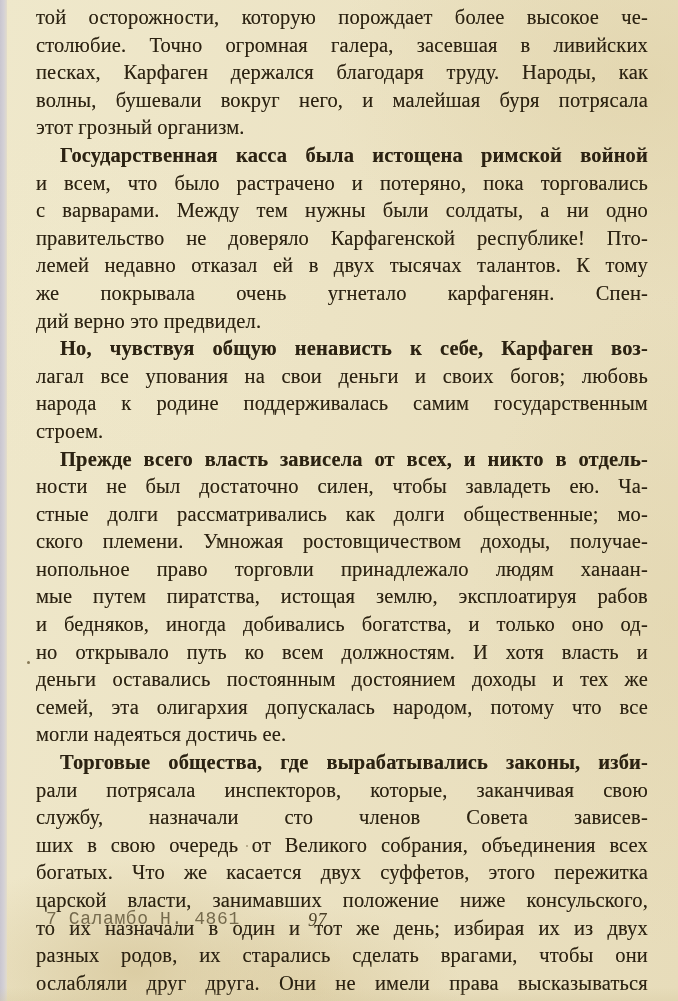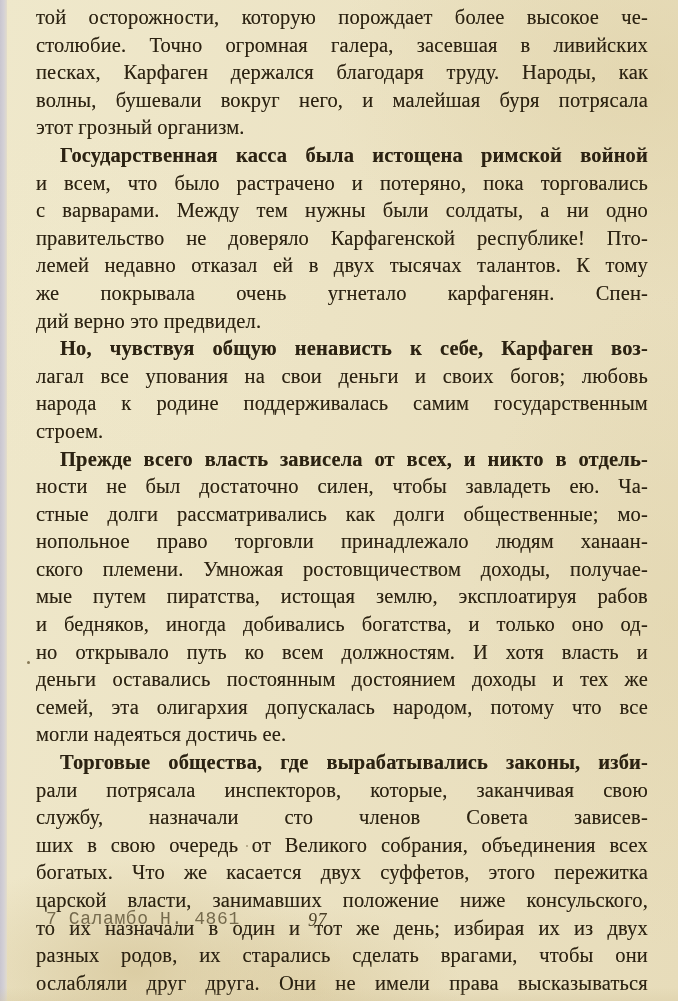--- a/index.html
+++ b/index.html
@@ -152,22 +152,22 @@
       <div class="line"><span class="w">лемей</span><span class="w">недавно</span><span class="w">отказал</span><span class="w">ей</span><span class="w">в</span><span class="w">двух</span><span class="w">тысячах</span><span class="w">талантов.</span><span class="w">К</span><span class="w">тому</span></div>
       <div class="line"><span class="w">же</span><span class="w">покрывала</span><span class="w">очень</span><span class="w">угнетало</span><span class="w">карфагенян.</span><span class="w">Спен-</span></div>
       <div class="line ragged">дий верно это предвидел.</div>
       <div class="line indent"><span class="w">Но,</span><span class="w">чувствуя</span><span class="w">общую</span><span class="w">ненависть</span><span class="w">к</span><span class="w">себе,</span><span class="w">Карфаген</span><span class="w">воз-</span></div>
       <div class="line"><span class="w">лагал</span><span class="w">все</span><span class="w">упования</span><span class="w">на</span><span class="w">свои</span><span class="w">деньги</span><span class="w">и</span><span class="w">своих</span><span class="w">богов;</span><span class="w">любовь</span></div>
       <div class="line"><span class="w">народа</span><span class="w">к</span><span class="w">родине</span><span class="w">поддерживалась</span><span class="w">самим</span><span class="w">государственным</span></div>
       <div class="line ragged">строем.</div>
       <div class="line indent"><span class="w">Прежде</span><span class="w">всего</span><span class="w">власть</span><span class="w">зависела</span><span class="w">от</span><span class="w">всех,</span><span class="w">и</span><span class="w">никто</span><span class="w">в</span><span class="w">отдель-</span></div>
       <div class="line"><span class="w">ности</span><span class="w">не</span><span class="w">был</span><span class="w">достаточно</span><span class="w">силен,</span><span class="w">чтобы</span><span class="w">завладеть</span><span class="w">ею.</span><span class="w">Ча-</span></div>
       <div class="line"><span class="w">стные</span><span class="w">долги</span><span class="w">рассматривались</span><span class="w">как</span><span class="w">долги</span><span class="w">общественные;</span><span class="w">мо-</span></div>
+      <div class="line"><span class="w">ского</span><span class="w">племени.</span><span class="w">Умножая</span><span class="w">ростовщичеством</span><span class="w">доходы,</span><span class="w">получае-</span></div>
       <div class="line"><span class="w">нопольное</span><span class="w">право</span><span class="w">торговли</span><span class="w">принадлежало</span><span class="w">людям</span><span class="w">ханаан-</span></div>
-      <div class="line"><span class="w">ского</span><span class="w">племени.</span><span class="w">Умножая</span><span class="w">ростовщичеством</span><span class="w">доходы,</span><span class="w">получае-</span></div>
       <div class="line"><span class="w">мые</span><span class="w">путем</span><span class="w">пиратства,</span><span class="w">истощая</span><span class="w">землю,</span><span class="w">эксплоатируя</span><span class="w">рабов</span></div>
       <div class="line"><span class="w">и</span><span class="w">бедняков,</span><span class="w">иногда</span><span class="w">добивались</span><span class="w">богатства,</span><span class="w">и</span><span class="w">только</span><span class="w">оно</span><span class="w">од-</span></div>
       <div class="line"><span class="w">но</span><span class="w">открывало</span><span class="w">путь</span><span class="w">ко</span><span class="w">всем</span><span class="w">должностям.</span><span class="w">И</span><span class="w">хотя</span><span class="w">власть</span><span class="w">и</span></div>
       <div class="line"><span class="w">деньги</span><span class="w">оставались</span><span class="w">постоянным</span><span class="w">достоянием</span><span class="w">доходы</span><span class="w">и</span><span class="w">тех</span><span class="w">же</span></div>
       <div class="line"><span class="w">семей,</span><span class="w">эта</span><span class="w">олигархия</span><span class="w">допускалась</span><span class="w">народом,</span><span class="w">потому</span><span class="w">что</span><span class="w">все</span></div>
       <div class="line ragged">могли надеяться достичь ее.</div>
       <div class="line indent"><span class="w">Торговые</span><span class="w">общества,</span><span class="w">где</span><span class="w">вырабатывались</span><span class="w">законы,</span><span class="w">изби-</span></div>
       <div class="line"><span class="w">рали</span><span class="w">потрясала</span><span class="w">инспекторов,</span><span class="w">которые,</span><span class="w">заканчивая</span><span class="w">свою</span></div>
       <div class="line"><span class="w">службу,</span><span class="w">назначали</span><span class="w">сто</span><span class="w">членов</span><span class="w">Совета</span><span class="w">зависев-</span></div>
       <div class="line"><span class="w">ших</span><span class="w">в</span><span class="w">свою</span><span class="w">очередь</span><span class="w">от</span><span class="w">Великого</span><span class="w">собрания,</span><span class="w">объединения</span><span class="w">всех</span></div>

